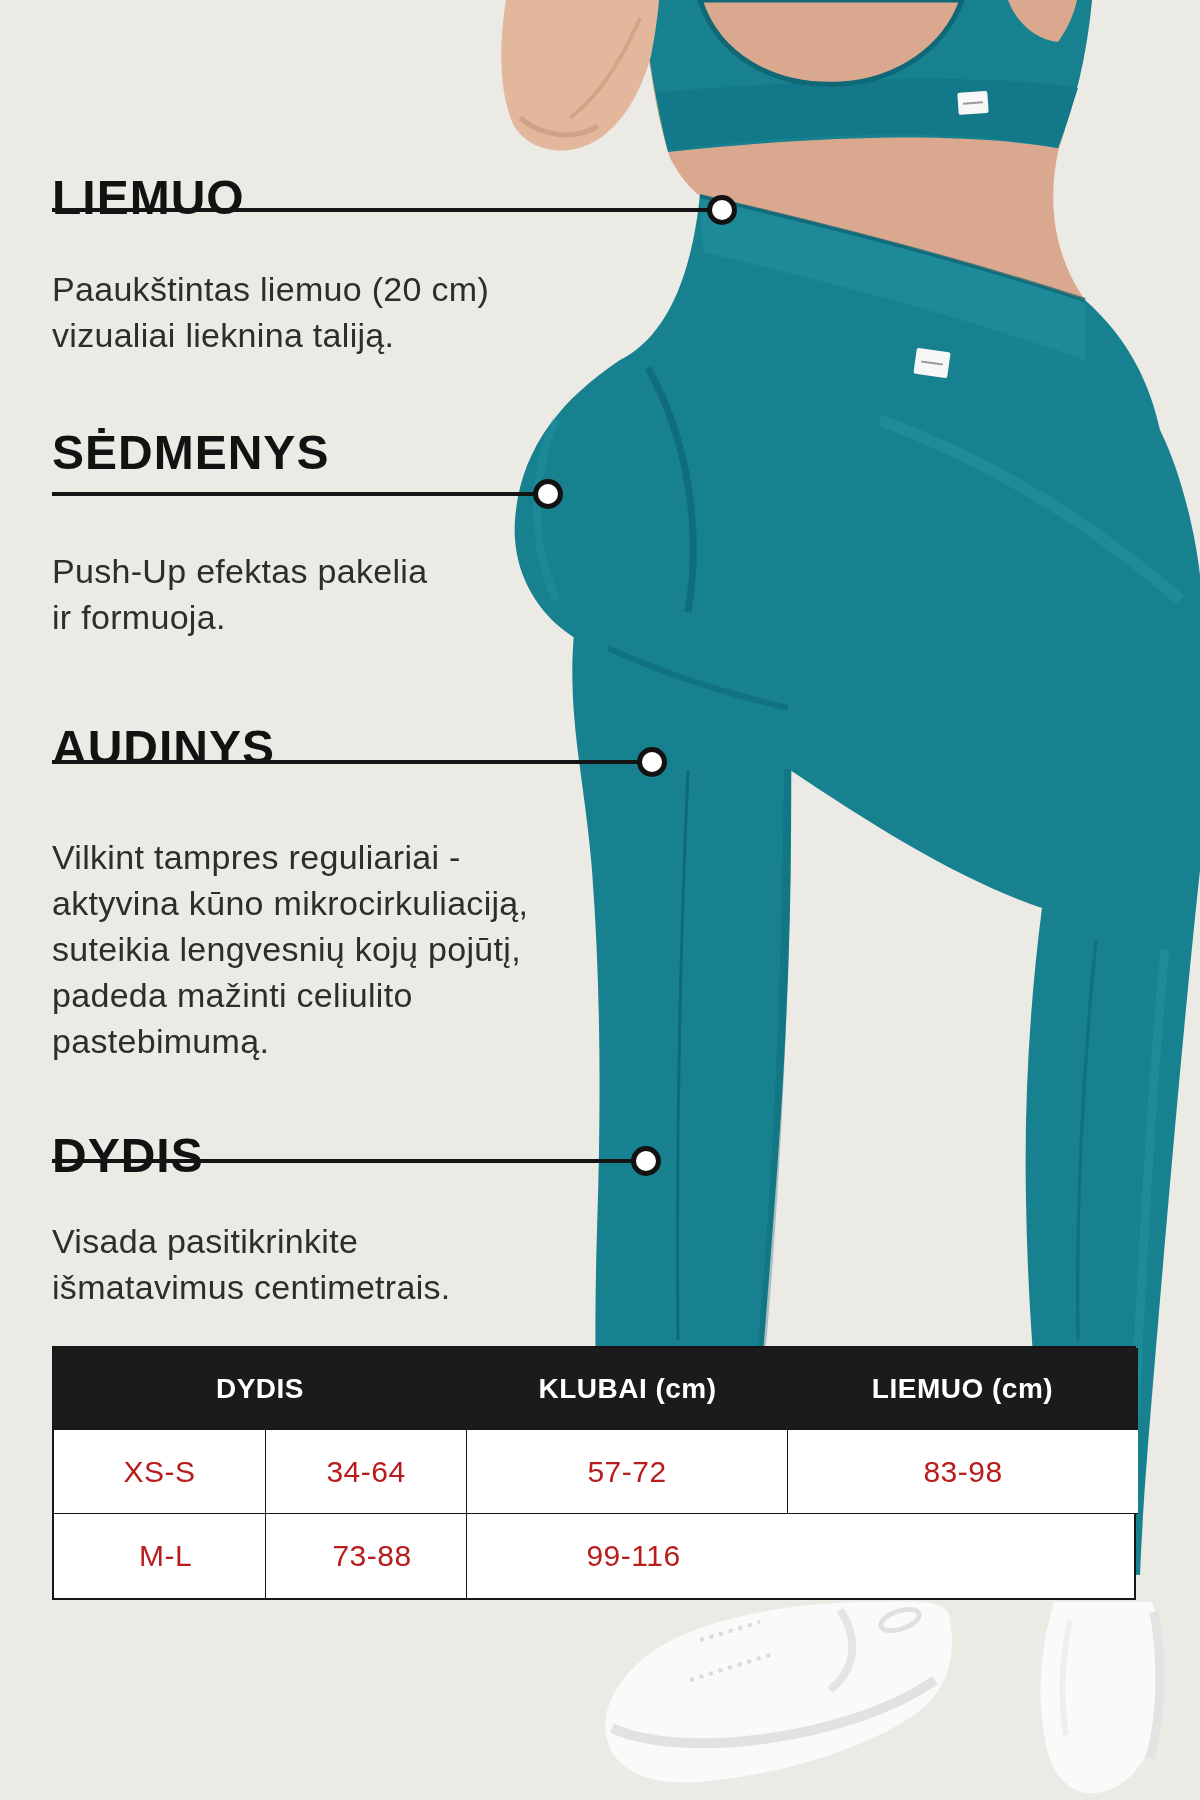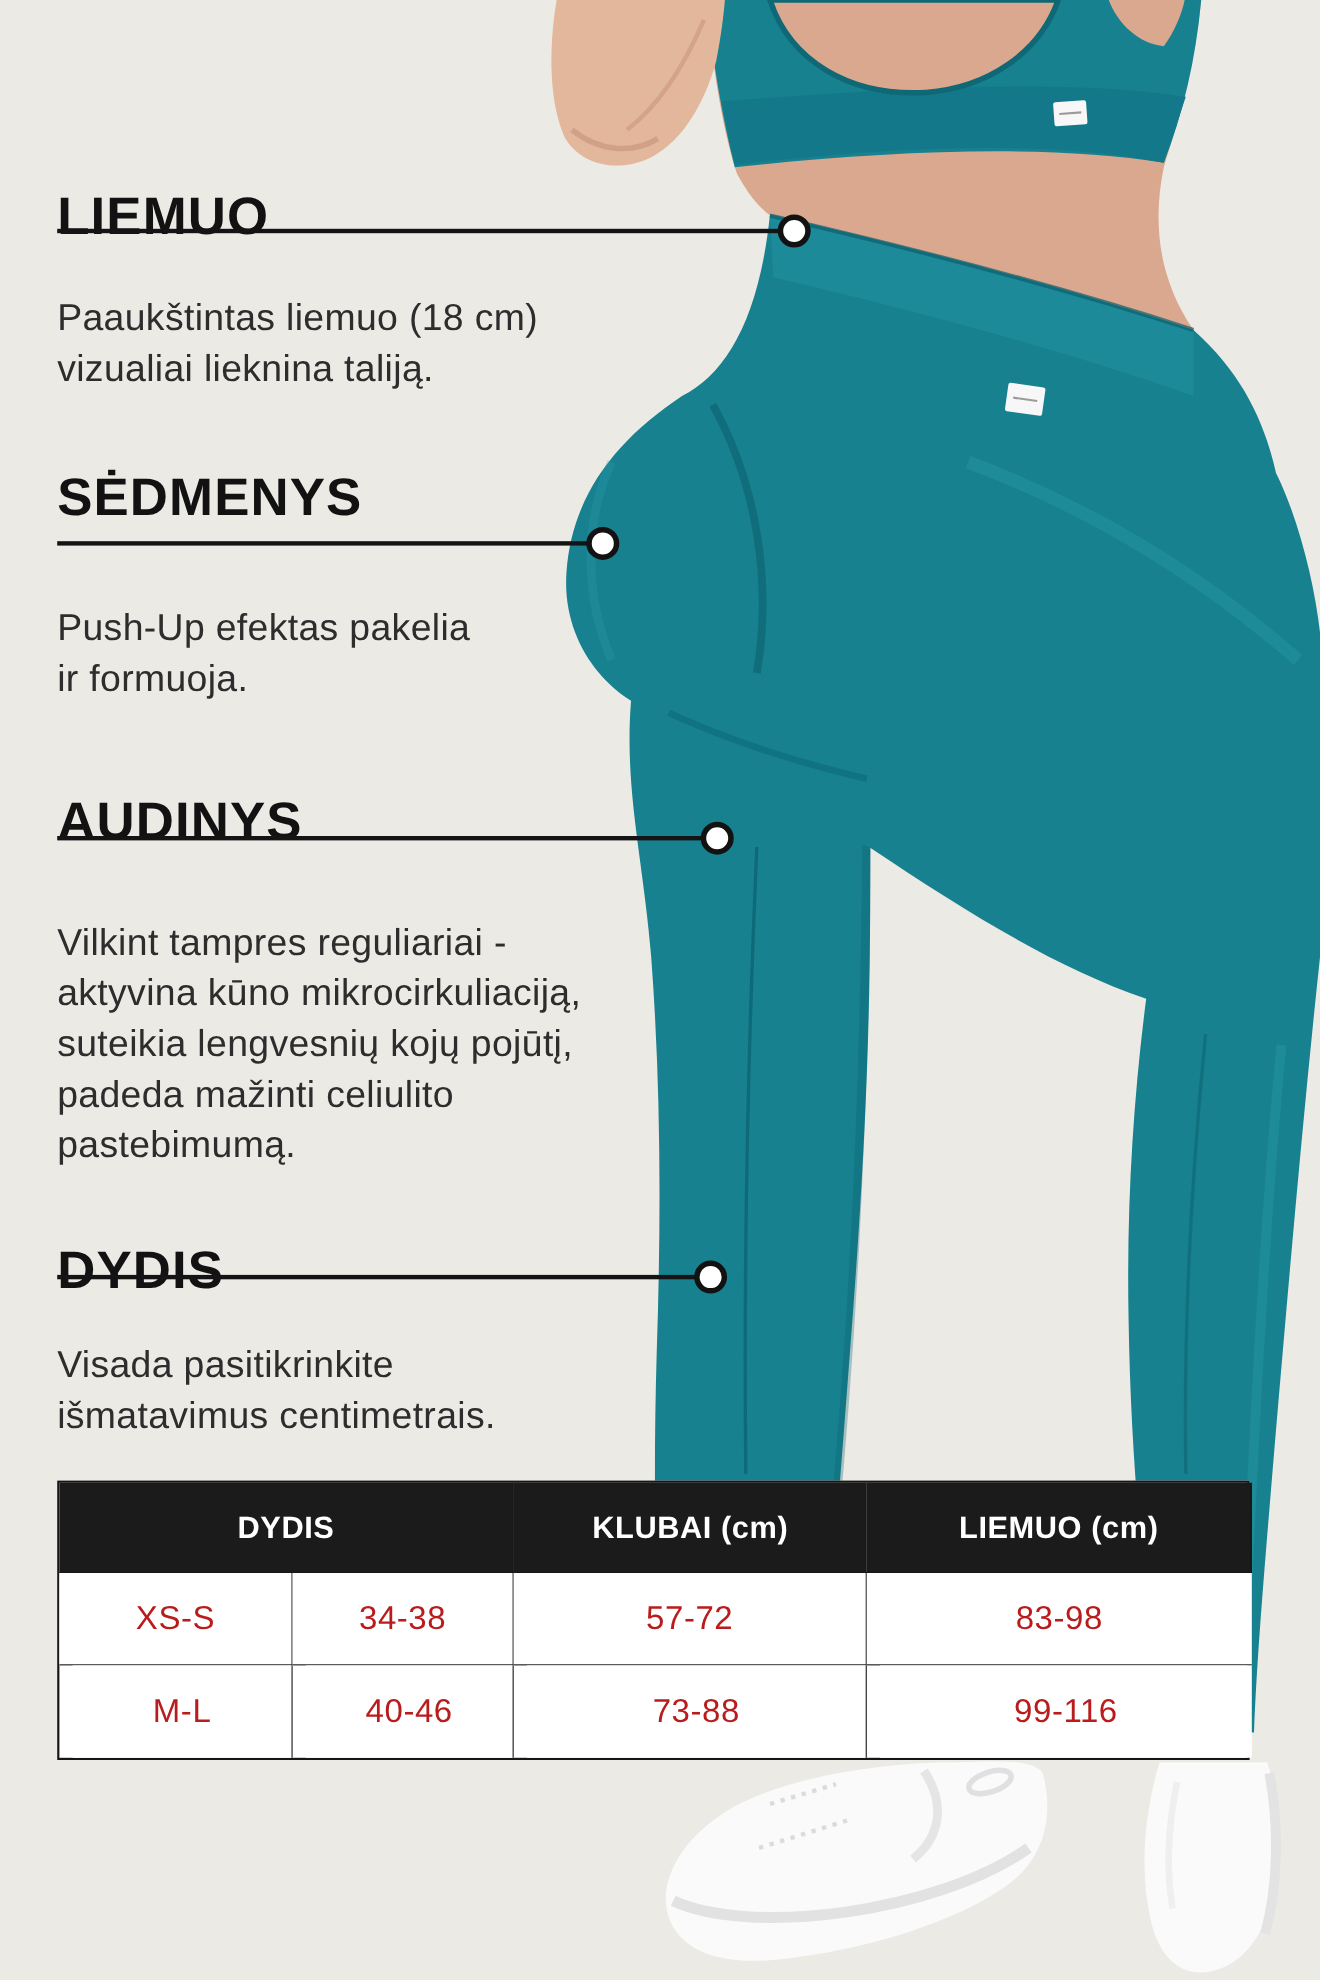--- a/index.html
+++ b/index.html
@@ -149,21 +149,21 @@
       <path class="f-shoe" d="M 1054,1602 C 1040,1650 1036,1700 1046,1745 C 1054,1782 1076,1798 1102,1792
            C 1132,1785 1152,1756 1160,1714 C 1167,1670 1162,1632 1152,1602 Z"></path>
       <path d="M 1154,1612 C 1163,1660 1162,1716 1150,1758" stroke="#E3E3E3" stroke-width="9" fill="none"></path>
       <path d="M 1070,1620 C 1062,1660 1060,1700 1066,1735" stroke="#EFEFEF" stroke-width="6" fill="none"></path>
     </g>
   </svg>
 
   <h2 class="sec-title" id="title-liemuo">LIEMUO</h2>
   <div class="callout-line" id="line-liemuo"></div>
   <div class="callout-dot" id="dot-liemuo"></div>
-  <p class="sec-body" id="body-liemuo">Paaukštintas liemuo (18 cm)
+  <p class="sec-body" id="body-liemuo">Paaukštintas liemuo (20 cm)
 vizualiai lieknina taliją.</p>
 
   <h2 class="sec-title" id="title-sedmenys">SĖDMENYS</h2>
   <div class="callout-line" id="line-sedmenys"></div>
   <div class="callout-dot" id="dot-sedmenys"></div>
   <p class="sec-body" id="body-sedmenys">Push-Up efektas pakelia
 ir formuoja.</p>
 
   <h2 class="sec-title" id="title-audinys">AUDINYS</h2>
   <div class="callout-line" id="line-audinys"></div>
@@ -179,23 +179,22 @@
   <div class="callout-dot" id="dot-dydis"></div>
   <p class="sec-body" id="body-dydis">Visada pasitikrinkite
 išmatavimus centimetrais.</p>
 
   <div class="size-table">
     <div class="st-cell st-head span2">DYDIS</div>
     <div class="st-cell st-head no-r">KLUBAI (cm)</div>
     <div class="st-cell st-head">LIEMUO (cm)</div>
 
     <div class="st-cell">XS-S</div>
-    <div class="st-cell">34-38</div>
+    <div class="st-cell">34-64</div>
     <div class="st-cell">57-72</div>
     <div class="st-cell no-r">83-98</div>
 
     <div class="st-cell no-b">M-L</div>
-    <div class="st-cell no-b">40-46</div>
     <div class="st-cell no-b">73-88</div>
     <div class="st-cell no-r no-b">99-116</div>
   </div>
 
 </div>
 
 </body></html>

